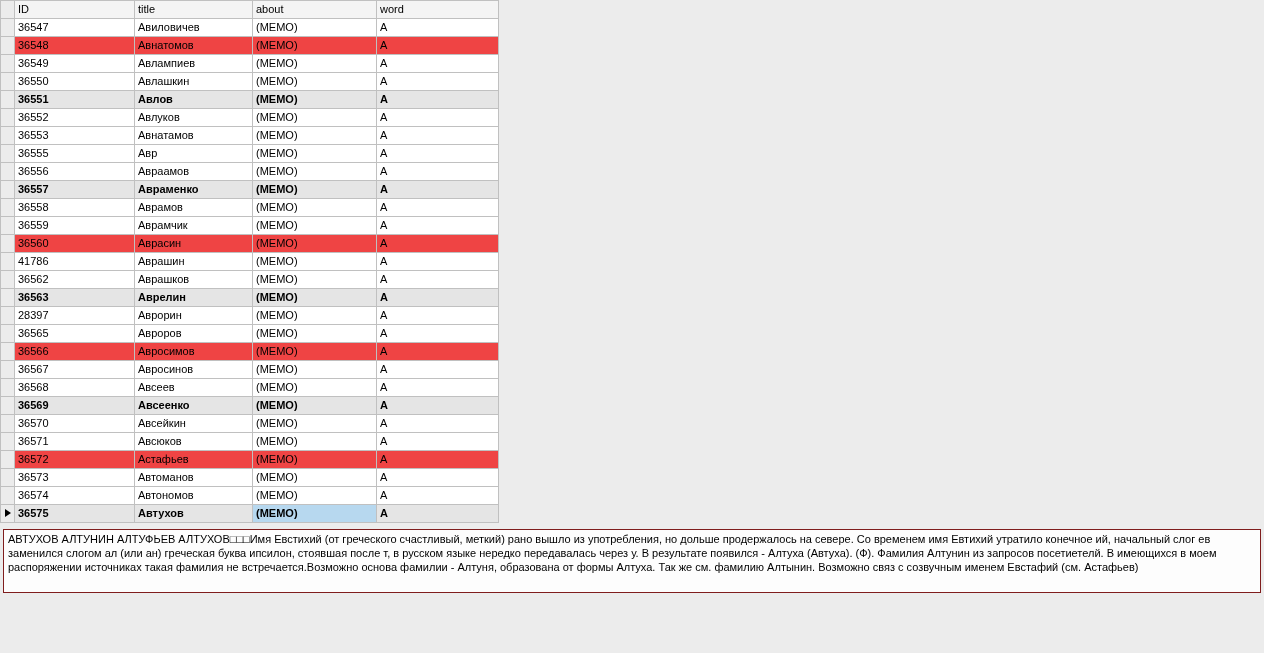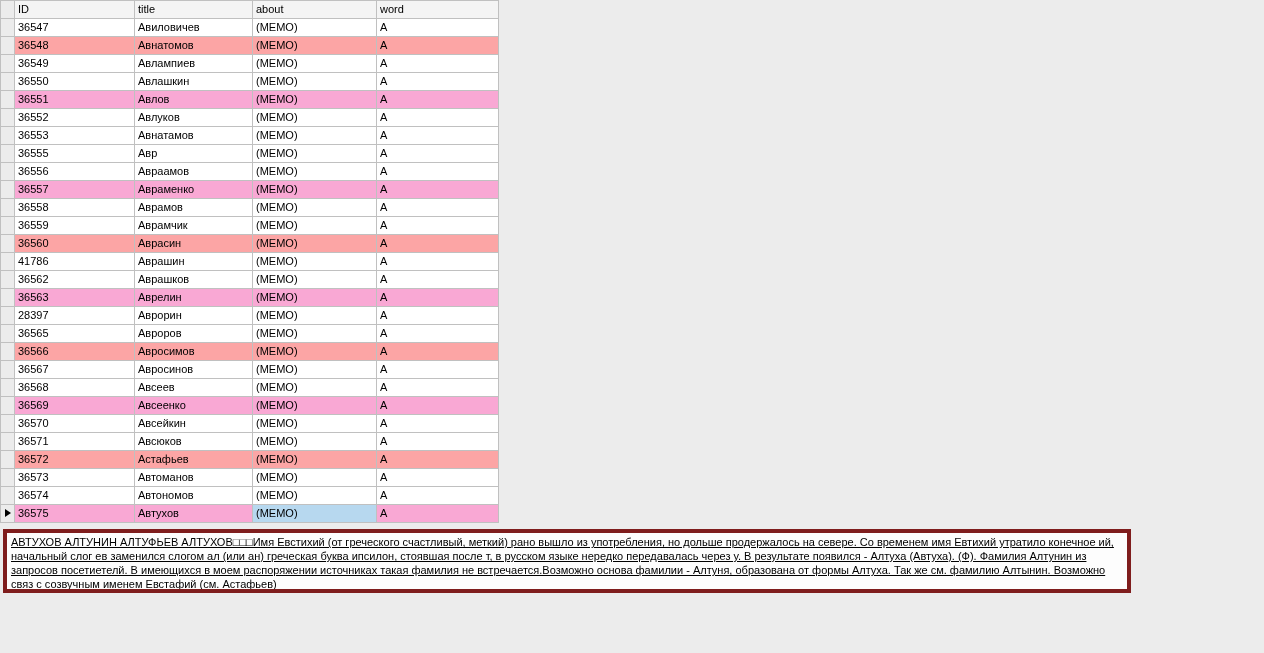--- a/index.html
+++ b/index.html
@@ -48,48 +48,47 @@
   }
   .grid th.selcell, .grid td.selcell {
     background: #ececec;
     padding: 0;
     text-align: center;
     vertical-align: middle;
   }
   .grid td.idcell { padding-right: 4px; }
 
   .grid tbody tr              { background: #ffffff; }
-  .grid tbody tr.alt          { background: #fca5a5; }
-  .grid tbody tr.hl           { background: #f9a8d4; }
+  .grid tbody tr.alt          { background: #ef4444; }
+  .grid tbody tr.hl           { background: #e5e5e5; font-weight: bold; }
   .grid tbody tr td.selcell   { background: #ececec; }
 
   .grid tbody tr.current td.c-about {
     background: #b7d8ef;
   }
 
   .row-indicator {
     display:inline-block;
     width:0; height:0;
     border-top:4px solid transparent;
     border-bottom:4px solid transparent;
     border-left:6px solid #000;
   }
 
   .detail-pane {
     margin-top: 6px;
-    width: 1128px;
+    width: 1258px;
     margin-left: 3px;
     height: 64px;
-    border: 4px solid #7f1d1d;
+    border: 1px solid #7f1d1d;
     background: #fdfdfd;
     padding: 2px 4px;
     font-size: 11px;
     line-height: 14px;
     overflow: hidden;
-    text-decoration: underline;
   }
 </style>
 </head>
 <body>
 
 <div class="app">
 
   <div class="grid-pane">
     <table class="grid">
       <colgroup>

